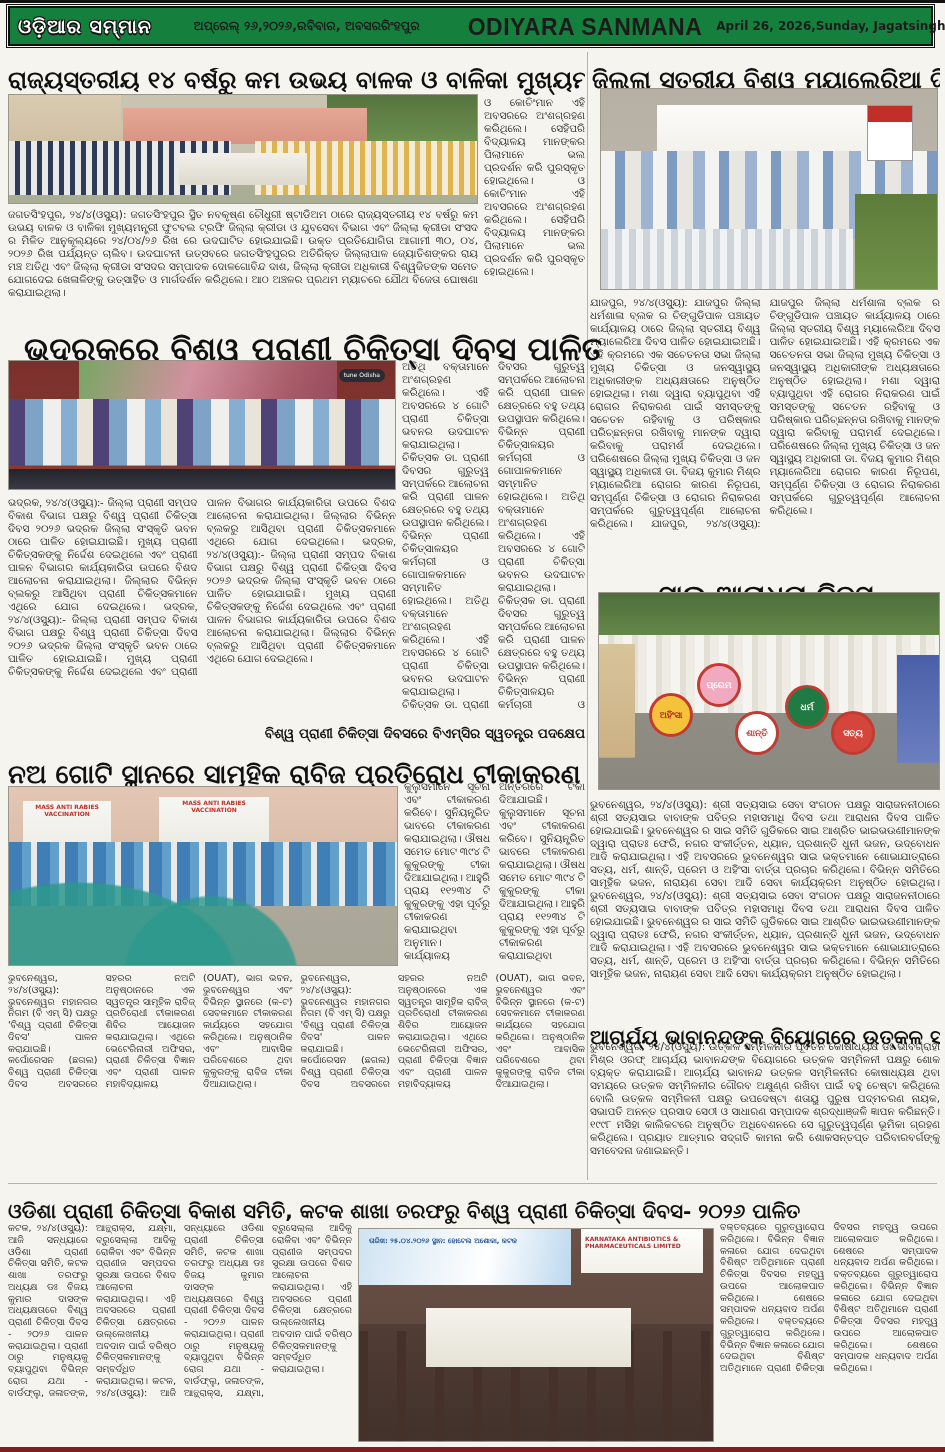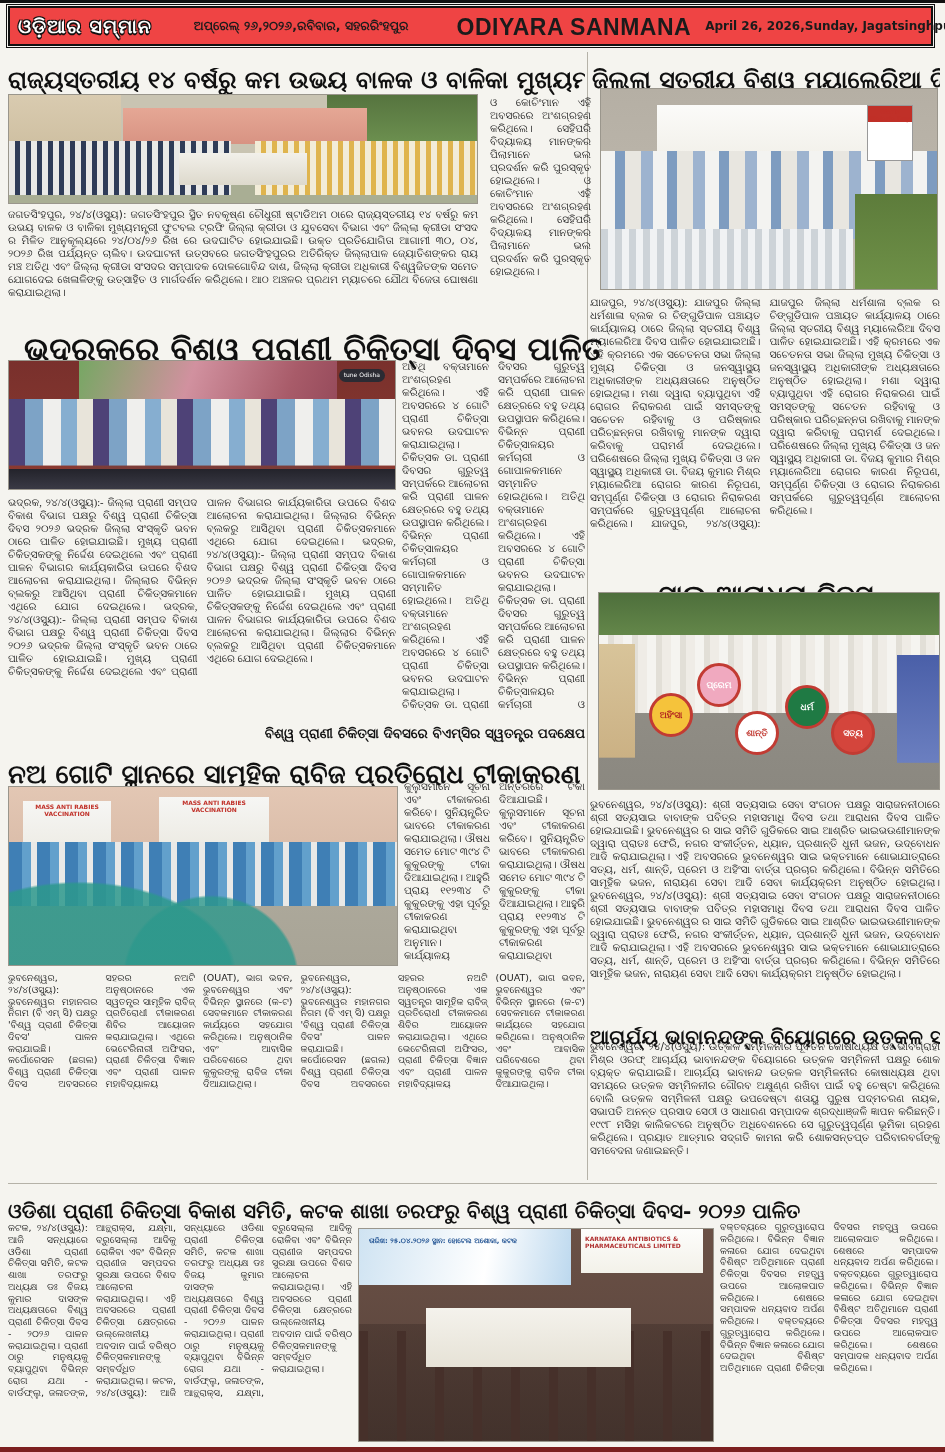--- a/index.html
+++ b/index.html
@@ -1,21 +1,21 @@
 <!DOCTYPE html>
 <html><head>
 <meta charset="utf-8">
 <style>
   html,body{margin:0;padding:0;background:#888;}
   .page{position:relative;width:945px;height:1452px;background:#f5f4ef;overflow:hidden;
         font-family:"DejaVu Sans","Liberation Sans",sans-serif;color:#1b1b1b;}
   .abs{position:absolute;}
   .topbar{left:0;top:0;width:945px;height:3px;background:#111;}
   .masthead{left:8px;top:6px;width:925px;height:40px;border:2px solid #111;outline:1px solid #111;outline-offset:1px;
-            background:#ef4444;display:flex;align-items:center;gap:14px;padding:0 4px;box-sizing:border-box;}
+            background:#15803d;display:flex;align-items:center;gap:14px;padding:0 4px;box-sizing:border-box;}
   .logo{font-weight:bold;font-size:19px;letter-spacing:1px;color:#fff;
         text-shadow:-1px -1px 0 #111,1px -1px 0 #111,-1px 1px 0 #111,1px 1px 0 #111,0 2px 0 #111;
         white-space:nowrap;flex:0 0 auto;padding-left:4px;}
   .mh-odate{font-size:12.5px;font-weight:bold;white-space:nowrap;flex:0 0 auto;margin-left:28px;}
   .mh-title{font-size:23px;font-weight:bold;letter-spacing:.5px;white-space:nowrap;flex:0 0 auto;margin-left:34px;
             font-family:"Liberation Sans","DejaVu Sans",sans-serif;transform:scaleY(1.08);}
   .mh-edate{font-size:12px;font-weight:bold;white-space:nowrap;flex:1 1 auto;text-align:center;}
   .hl{font-weight:700;color:#101010;line-height:1.05;white-space:nowrap;overflow:hidden;}
   .body-txt{font-size:10.5px;line-height:1.24;text-align:justify;overflow:hidden;word-break:break-word;color:#1c1c1c;}
   .cols2{column-count:2;column-gap:9px;font-family:Liberation Serif, serif;}
@@ -76,32 +76,32 @@
          font-size:6px;padding:3px 5px;line-height:1.1;text-align:center;}
 </style>
 </head>
 <body>
 
 <div class="page">
   <div class="abs topbar"></div>
 
   <header class="abs masthead">
     <div class="logo">ଓଡ଼ିଆର ସମ୍ମାନ</div>
-    <div class="mh-odate">ଅପ୍ରେଲ୍ ୨୬,୨୦୨୬,ରବିବାର, ସହରରିଂହପୁର</div>
+    <div class="mh-odate">ଅପ୍ରେଲ୍ ୨୬,୨୦୨୬,ରବିବାର, ଅବସରରିଂହପୁର</div>
     <div class="mh-title">ODIYARA SANMANA</div>
     <div class="mh-edate">April 26, 2026,Sunday, Jagatsinghpur</div>
 
   </header>
 
   <div class="abs vline" style="left:587px;top:52px;height:1128px;"></div>
   <div class="abs hline" style="left:8px;top:1183px;width:929px;"></div>
 
   <h1 class="abs hl" style="left:8px;top:52px;width:577px;height:32px;font-size:24px;">ରାଜ୍ୟସ୍ତରୀୟ ୧୪ ବର୍ଷରୁ କମ ଉଭୟ ବାଳକ ଓ ବାଳିକା ମୁଖ୍ୟମନ୍ତ୍ରୀ ଫୁଟବଲ ଟ୍ରଫି ଉଦଘାଟିତ</h1>
   <div class="abs photo ph-football" style="left:8px;top:94px;width:470px;height:110px;"></div>
-  <div class="abs body-txt" style="left:484px;top:96px;width:101px;height:206px;margin-left:6px;">ଓ କୋଚିଂମାନ ଏହି ଅବସରରେ ଅଂଶଗ୍ରହଣ କରିଥିଲେ। ସେହିପରି ବିଦ୍ୟାଳୟ ମାନଙ୍କର ପିଲାମାନେ ଭଲ ପ୍ରଦର୍ଶନ କରି ପୁରସ୍କୃତ ହୋଇଥିଲେ। ଓ କୋଚିଂମାନ ଏହି ଅବସରରେ ଅଂଶଗ୍ରହଣ କରିଥିଲେ। ସେହିପରି ବିଦ୍ୟାଳୟ ମାନଙ୍କର ପିଲାମାନେ ଭଲ ପ୍ରଦର୍ଶନ କରି ପୁରସ୍କୃତ ହୋଇଥିଲେ।</div>
+  <div class="abs body-txt" style="left:484px;top:96px;width:101px;height:206px;">ଓ କୋଚିଂମାନ ଏହି ଅବସରରେ ଅଂଶଗ୍ରହଣ କରିଥିଲେ। ସେହିପରି ବିଦ୍ୟାଳୟ ମାନଙ୍କର ପିଲାମାନେ ଭଲ ପ୍ରଦର୍ଶନ କରି ପୁରସ୍କୃତ ହୋଇଥିଲେ। ଓ କୋଚିଂମାନ ଏହି ଅବସରରେ ଅଂଶଗ୍ରହଣ କରିଥିଲେ। ସେହିପରି ବିଦ୍ୟାଳୟ ମାନଙ୍କର ପିଲାମାନେ ଭଲ ପ୍ରଦର୍ଶନ କରି ପୁରସ୍କୃତ ହୋଇଥିଲେ।</div>
   <div class="abs body-txt" style="left:8px;top:208px;width:470px;height:96px;">ଜଗତସିଂହପୁର, ୨୪/୪(ଓସ୍ୟୁ): ଜଗତସିଂହପୁର ସ୍ଥିତ ନବକୃଷ୍ଣ ଚୌଧୁରୀ ଷ୍ଟାଡିଅମ ଠାରେ ରାଜ୍ୟସ୍ତରୀୟ ୧୪ ବର୍ଷରୁ କମ ଉଭୟ ବାଳକ ଓ ବାଳିକା ମୁଖ୍ୟମନ୍ତ୍ରୀ ଫୁଟବଲ ଟ୍ରଫି ଜିଲ୍ଲା କ୍ରୀଡା ଓ ଯୁବସେବା ବିଭାଗ ଏବଂ ଜିଲ୍ଲା କ୍ରୀଡା ସଂସଦ ର ମିଳିତ ଆନୁକୂଲ୍ୟରେ ୨୪/୦୪/୨୬ ରିଖ ରେ ଉଦଘାଟିତ ହୋଇଯାଇଛି। ଉକ୍ତ ପ୍ରତିଯୋଗିତା ଆଗାମୀ ୩୦, ୦୪, ୨୦୨୬ ରିଖ ପର୍ଯ୍ୟନ୍ତ ଚାଲିବ। ଉଦଘାଟନୀ ଉତ୍ସବରେ ଜଗତସିଂହପୁରର ଅତିରିକ୍ତ ଜିଲ୍ଲାପାଳ ଜ୍ୟୋତିଶଙ୍କର ରାୟ ମଞ୍ଚ ଅତିଥି ଏବଂ ଜିଲ୍ଲା କ୍ରୀଡା ସଂସଦର ସମ୍ପାଦକ ଦୋଳଗୋବିନ୍ଦ ଦାଶ, ଜିଲ୍ଲା କ୍ରୀଡା ଅଧିକାରୀ ବିଶ୍ୱଜିତଙ୍କ ସମେତ ଯୋଗଦେଇ ଖେଳାଳିଙ୍କୁ ଉତ୍ସାହିତ ଓ ମାର୍ଗଦର୍ଶନ କରିଥିଲେ। ଆଠ ଅଞ୍ଚଳର ପ୍ରଥମ ମ୍ୟାଚରେ ଯୌଥ ବିଜେତା ଘୋଷଣା କରାଯାଇଥିଲା।</div>
 
   <h1 class="abs hl" style="left:592px;top:52px;width:348px;height:30px;font-size:24px;">ଜିଲ୍ଲା ସ୍ତରୀୟ ବିଶ୍ୱ ମ୍ୟାଲେରିଆ ଦିବସ ପାଳିତ</h1>
   <div class="abs photo ph-malaria" style="left:600px;top:88px;width:338px;height:202px;">
     <span class="tinytxt" style="right:24px;top:16px;width:46px;height:56px;background:linear-gradient(#c03028 0 30%,#fff 30%);border:1px solid #999;color:#c03028;font-size:6px;text-align:center;padding-top:2px;box-sizing:border-box;">World Malaria Day</span>
   </div>
   <div class="abs body-txt cols2" style="left:590px;top:296px;width:350px;height:256px;">ଯାଜପୁର, ୨୪/୪(ଓସ୍ୟୁ): ଯାଜପୁର ଜିଲ୍ଲା ଧର୍ମଶାଳା ବ୍ଲକ ର ଚିଙ୍ଗୁଡିପାଳ ପଞ୍ଚାୟତ କାର୍ଯ୍ୟାଳୟ ଠାରେ ଜିଲ୍ଲା ସ୍ତରୀୟ ବିଶ୍ୱ ମ୍ୟାଲେରିଆ ଦିବସ ପାଳିତ ହୋଇଯାଇଅଛି। ଏହି କ୍ରମରେ ଏକ ସଚେତନତା ସଭା ଜିଲ୍ଲା ମୁଖ୍ୟ ଚିକିତ୍ସା ଓ ଜନସ୍ୱାସ୍ଥ୍ୟ ଅଧିକାରୀଙ୍କ ଅଧ୍ୟକ୍ଷତାରେ ଅନୁଷ୍ଠିତ ହୋଇଥିଲା। ମଶା ଦ୍ୱାରା ବ୍ୟାପୁଥିବା ଏହି ରୋଗର ନିରାକରଣ ପାଇଁ ସମସ୍ତଙ୍କୁ ସଚେତନ ରହିବାକୁ ଓ ପରିଷ୍କାର ପରିଚ୍ଛନ୍ନତା ରଖିବାକୁ ମାନଙ୍କ ଦ୍ୱାରା କରିବାକୁ ପରାମର୍ଶ ଦେଇଥିଲେ। ପରିଶେଷରେ ଜିଲ୍ଲା ମୁଖ୍ୟ ଚିକିତ୍ସା ଓ ଜନ ସ୍ୱାସ୍ଥ୍ୟ ଅଧିକାରୀ ଡା. ବିଜୟ କୁମାର ମିଶ୍ର ମ୍ୟାଲେରିଆ ରୋଗର କାରଣ ନିରୂପଣ, ସମ୍ପୂର୍ଣ୍ଣ ଚିକିତ୍ସା ଓ ରୋଗର ନିରାକରଣ ସମ୍ପର୍କରେ ଗୁରୁତ୍ୱପୂର୍ଣ୍ଣ ଆଲୋଚନା କରିଥିଲେ। ଯାଜପୁର, ୨୪/୪(ଓସ୍ୟୁ): ଯାଜପୁର ଜିଲ୍ଲା ଧର୍ମଶାଳା ବ୍ଲକ ର ଚିଙ୍ଗୁଡିପାଳ ପଞ୍ଚାୟତ କାର୍ଯ୍ୟାଳୟ ଠାରେ ଜିଲ୍ଲା ସ୍ତରୀୟ ବିଶ୍ୱ ମ୍ୟାଲେରିଆ ଦିବସ ପାଳିତ ହୋଇଯାଇଅଛି। ଏହି କ୍ରମରେ ଏକ ସଚେତନତା ସଭା ଜିଲ୍ଲା ମୁଖ୍ୟ ଚିକିତ୍ସା ଓ ଜନସ୍ୱାସ୍ଥ୍ୟ ଅଧିକାରୀଙ୍କ ଅଧ୍ୟକ୍ଷତାରେ ଅନୁଷ୍ଠିତ ହୋଇଥିଲା। ମଶା ଦ୍ୱାରା ବ୍ୟାପୁଥିବା ଏହି ରୋଗର ନିରାକରଣ ପାଇଁ ସମସ୍ତଙ୍କୁ ସଚେତନ ରହିବାକୁ ଓ ପରିଷ୍କାର ପରିଚ୍ଛନ୍ନତା ରଖିବାକୁ ମାନଙ୍କ ଦ୍ୱାରା କରିବାକୁ ପରାମର୍ଶ ଦେଇଥିଲେ। ପରିଶେଷରେ ଜିଲ୍ଲା ମୁଖ୍ୟ ଚିକିତ୍ସା ଓ ଜନ ସ୍ୱାସ୍ଥ୍ୟ ଅଧିକାରୀ ଡା. ବିଜୟ କୁମାର ମିଶ୍ର ମ୍ୟାଲେରିଆ ରୋଗର କାରଣ ନିରୂପଣ, ସମ୍ପୂର୍ଣ୍ଣ ଚିକିତ୍ସା ଓ ରୋଗର ନିରାକରଣ ସମ୍ପର୍କରେ ଗୁରୁତ୍ୱପୂର୍ଣ୍ଣ ଆଲୋଚନା କରିଥିଲେ।</div>
 
   <h1 class="abs hl" style="left:24px;top:312px;width:577px;height:42px;font-size:32px;">ଭଦ୍ରକରେ ବିଶ୍ୱ ପ୍ରାଣୀ ଚିକିତ୍ସା ଦିବସ ପାଳିତ</h1>
   <div class="abs photo ph-bhadrak" style="left:8px;top:360px;width:388px;height:130px;">

